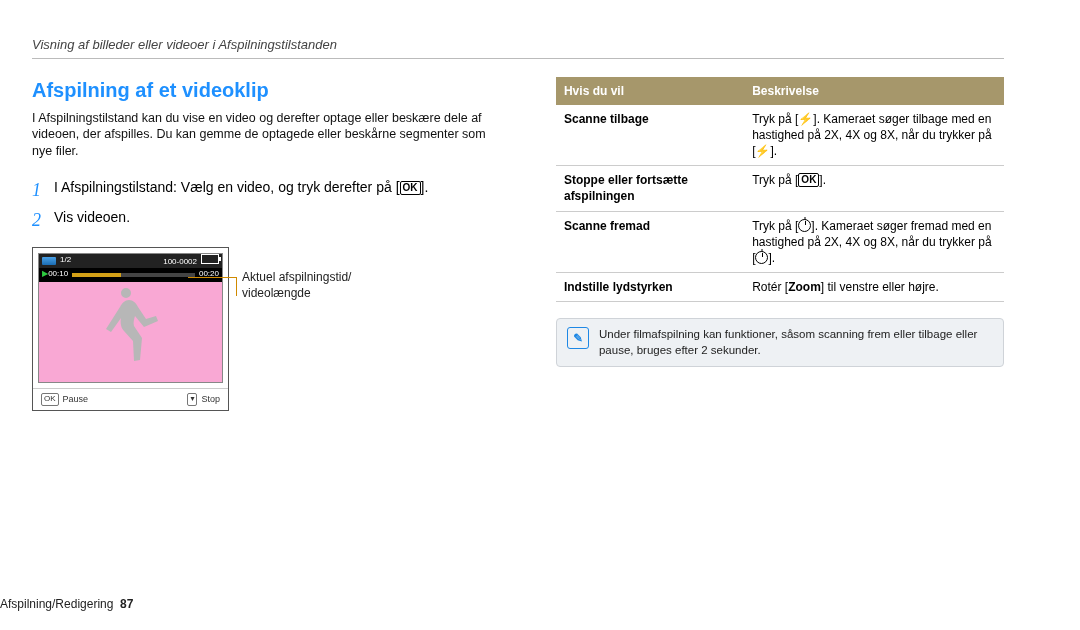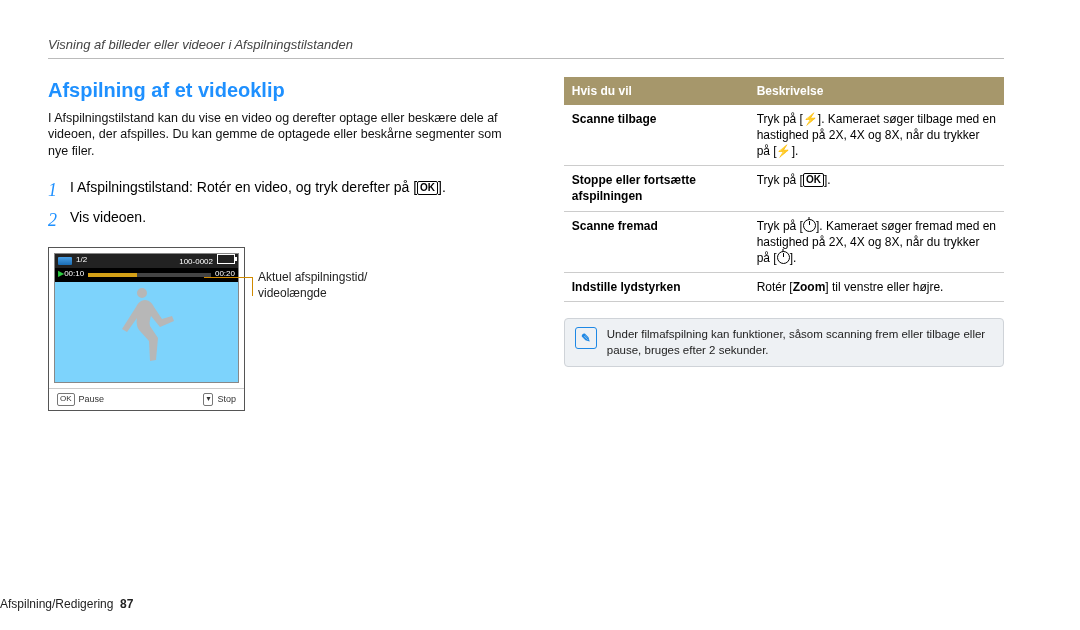--- a/index.html
+++ b/index.html
@@ -1,31 +1,31 @@
 <!DOCTYPE html>
 <html><head>
 <meta charset="utf-8">
 <style>
   html,body{margin:0;padding:0;width:1080px;height:630px;background:#fff;color:#000;font-family:"Segoe UI",Arial,sans-serif;font-size:13px;line-height:1.35}
-  .page{position:relative;width:1052px;height:630px;box-sizing:border-box;padding:36px 48px 24px 48px}
+  .page{position:relative;width:1052px;height:630px;box-sizing:border-box;padding:36px 48px 24px 32px}
   .breadcrumb{font-style:italic;color:#444;font-size:13px;margin-bottom:4px}
   .hr{border:none;border-top:1px solid #bbb;margin:0 0 18px 0}
   .cols{display:flex;gap:56px}
   .left{width:470px}
   .right{width:450px}
   h2{color:#1e90ff;font-weight:600;font-size:20px;margin:0 0 6px 0}
   .intro{font-size:12.5px;color:#111}
   .steps{margin-top:18px}
   .step{display:flex;align-items:flex-start;margin:6px 0;font-size:14px}
   .step .n{font-family:Georgia,"Times New Roman",serif;font-style:italic;color:#1e90ff;font-size:18px;width:22px}
   .step .t{flex:1}
   .ok-glyph{display:inline-block;font-weight:700;border:1.2px solid #000;border-radius:2px;font-size:10px;padding:0 2px;line-height:12px;vertical-align:1px}
   .thumb-box{position:relative;margin-top:14px}
   .thumb-outer{width:195px;border:1px solid #555;background:#fff}
-  .thumb-frame{height:128px;margin:5px;position:relative;background:#7dd3fc;border:1px solid #888;overflow:hidden}
+  .thumb-frame{height:128px;margin:5px;position:relative;background:#f9a8d4;border:1px solid #888;overflow:hidden}
   .topbar{position:absolute;top:0;left:0;right:0;height:14px;background:#222;display:flex;align-items:center;justify-content:space-between;font-size:8px;color:#fff;padding:0 3px;box-sizing:border-box}
   .topbar .l{display:flex;gap:4px;align-items:center}
   .minichip{width:14px;height:8px;background:linear-gradient(180deg,#4aa0e6,#1a6cb3);border-radius:1px}
   .batt{display:inline-block;width:16px;height:8px;border:1px solid #fff;position:relative;margin-left:4px}
   .batt::after{content:"";position:absolute;right:-3px;top:2px;width:2px;height:4px;background:#fff}
   .prog{position:absolute;top:14px;left:0;right:0;height:14px;background:#000;display:flex;align-items:center;justify-content:space-between;font-size:8px;color:#fff;padding:0 3px;box-sizing:border-box}
   .prog .play{color:#2ecc40}
   .bar{flex:1;height:4px;margin:0 4px;background:#444;position:relative}
   .bar .fill{position:absolute;left:0;top:0;bottom:0;width:40%;background:#d4a017}
   .dancer{position:absolute;left:50%;top:50%;transform:translate(-50%,-40%)}
@@ -57,21 +57,21 @@
 
   <div class="cols">
     <div class="left">
       <h2>Afspilning af et videoklip</h2>
       <div class="intro">I Afspilningstilstand kan du vise en video og derefter optage eller beskære dele af videoen, der afspilles. Du kan gemme de optagede eller beskårne segmenter som nye filer.</div>
 
       <div class="steps">
         <div class="step">
           <div class="n">1</div>
           <div class="t">
-            <span>I Afspilningstilstand: Rotér en video, og tryk derefter på [</span><span class="ok-glyph">OK</span><span>].</span>
+            <span>I Afspilningstilstand: Vælg en video, og tryk derefter på [</span><span class="ok-glyph">OK</span><span>].</span>
           </div>
         </div>
         <div class="step">
           <div class="n">2</div>
           <div class="t">Vis videoen.</div>
         </div>
       </div>
 
       <div class="thumb-box">
         <div class="thumb-outer">

